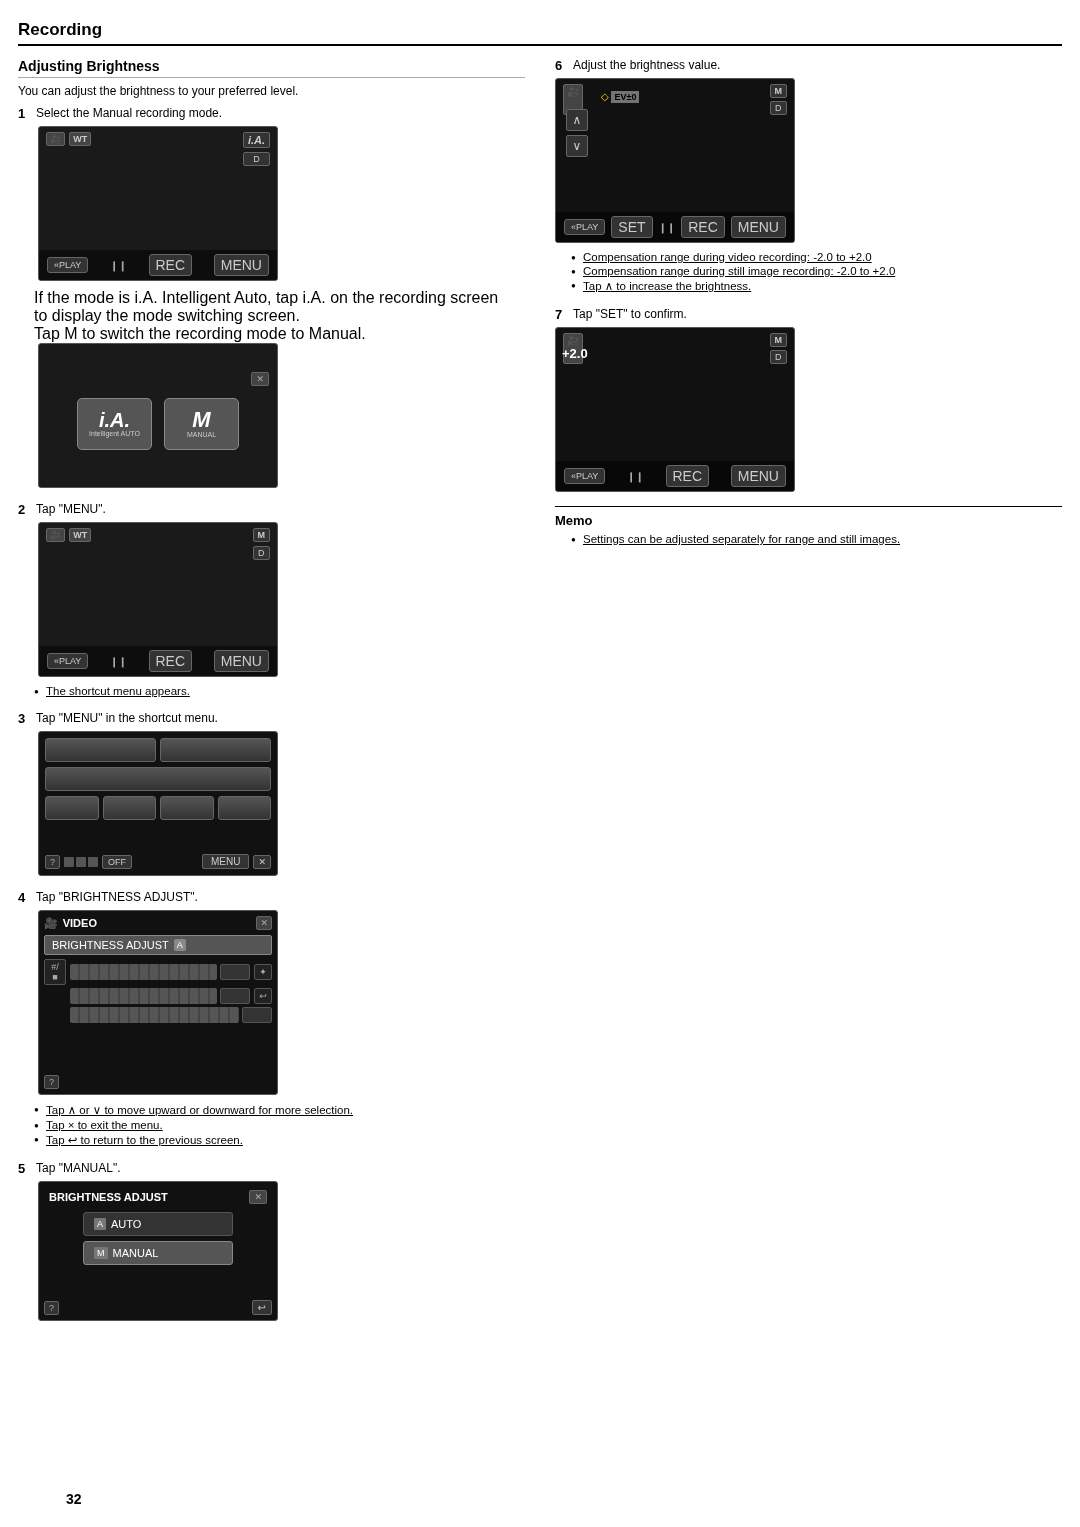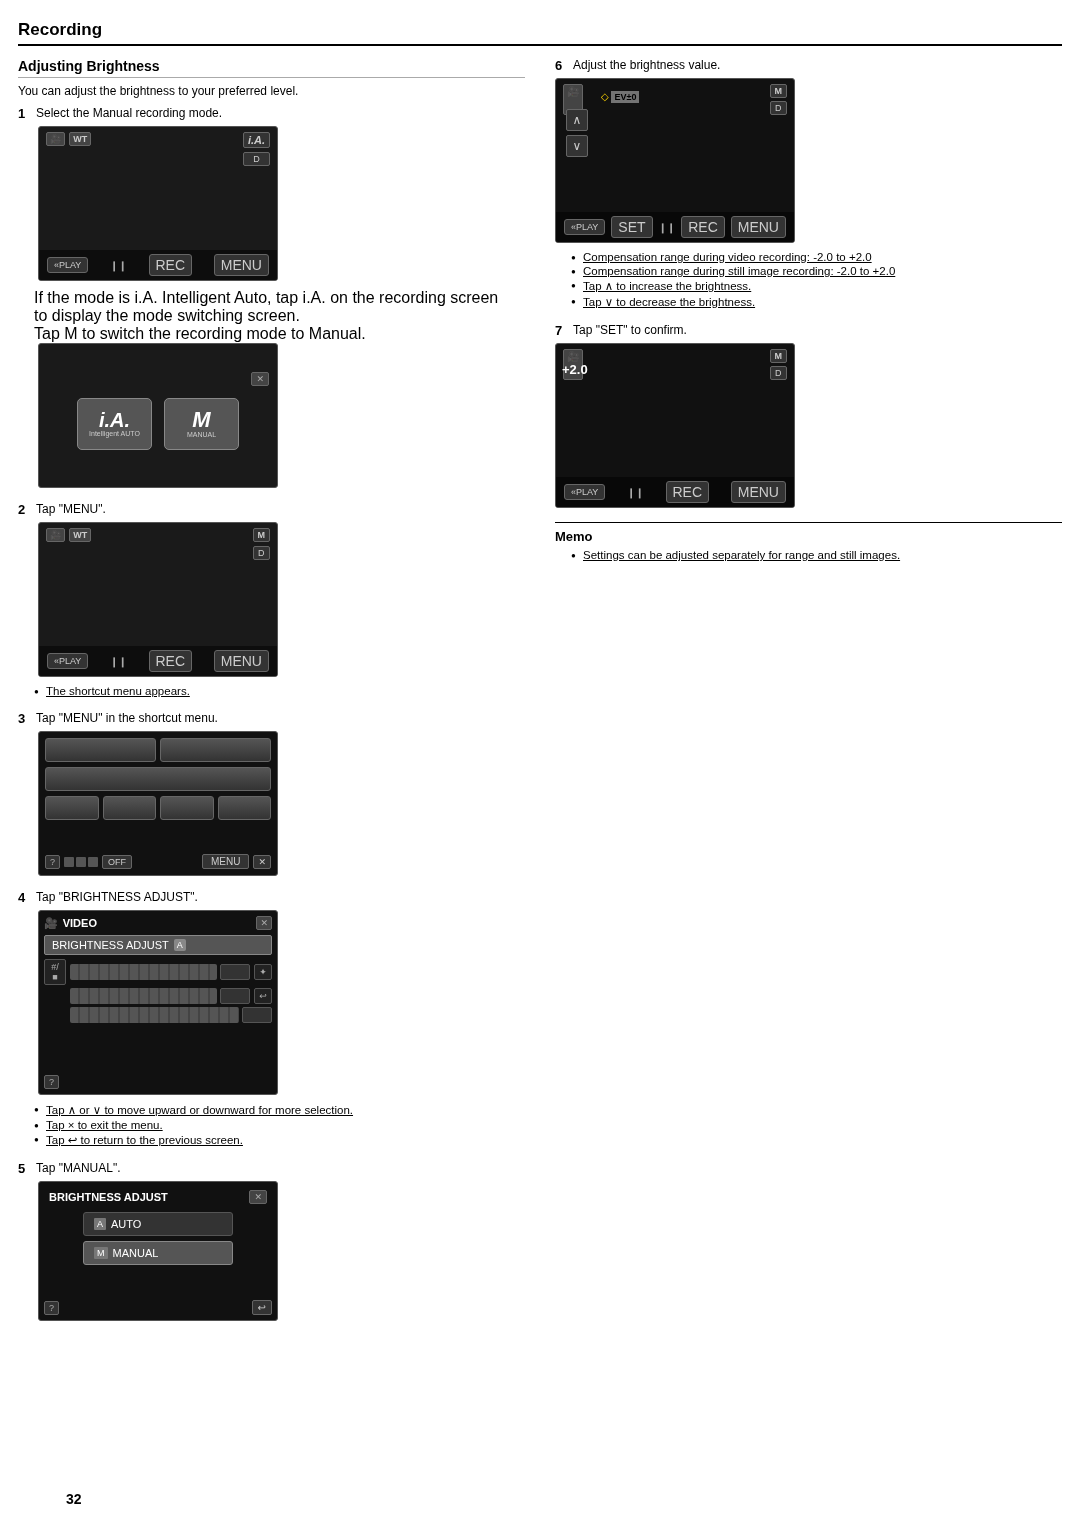--- a/index.html
+++ b/index.html
@@ -742,21 +742,20 @@
             <div class="cam-btn">SET</div>
             <span style="color:#aaa;font-size:10px;">❙❙</span>
             <div class="cam-btn">REC</div>
             <div class="cam-btn">MENU</div>
           </div>
         </div>
         <ul class="bullet-list">
           <li>Compensation range during video recording: -2.0 to +2.0</li>
           <li>Compensation range during still image recording: -2.0 to +2.0</li>
           <li>Tap ∧ to increase the brightness.</li>
-          <li>Tap ∨ to decrease the brightness.</li>
         </ul>
       </div>
 
       <div class="step">
         <div class="step-header">
           <span class="step-number">7</span>
           <span class="step-text">Tap "SET" to confirm.</span>
         </div>
 
         <div class="rval-screen">

